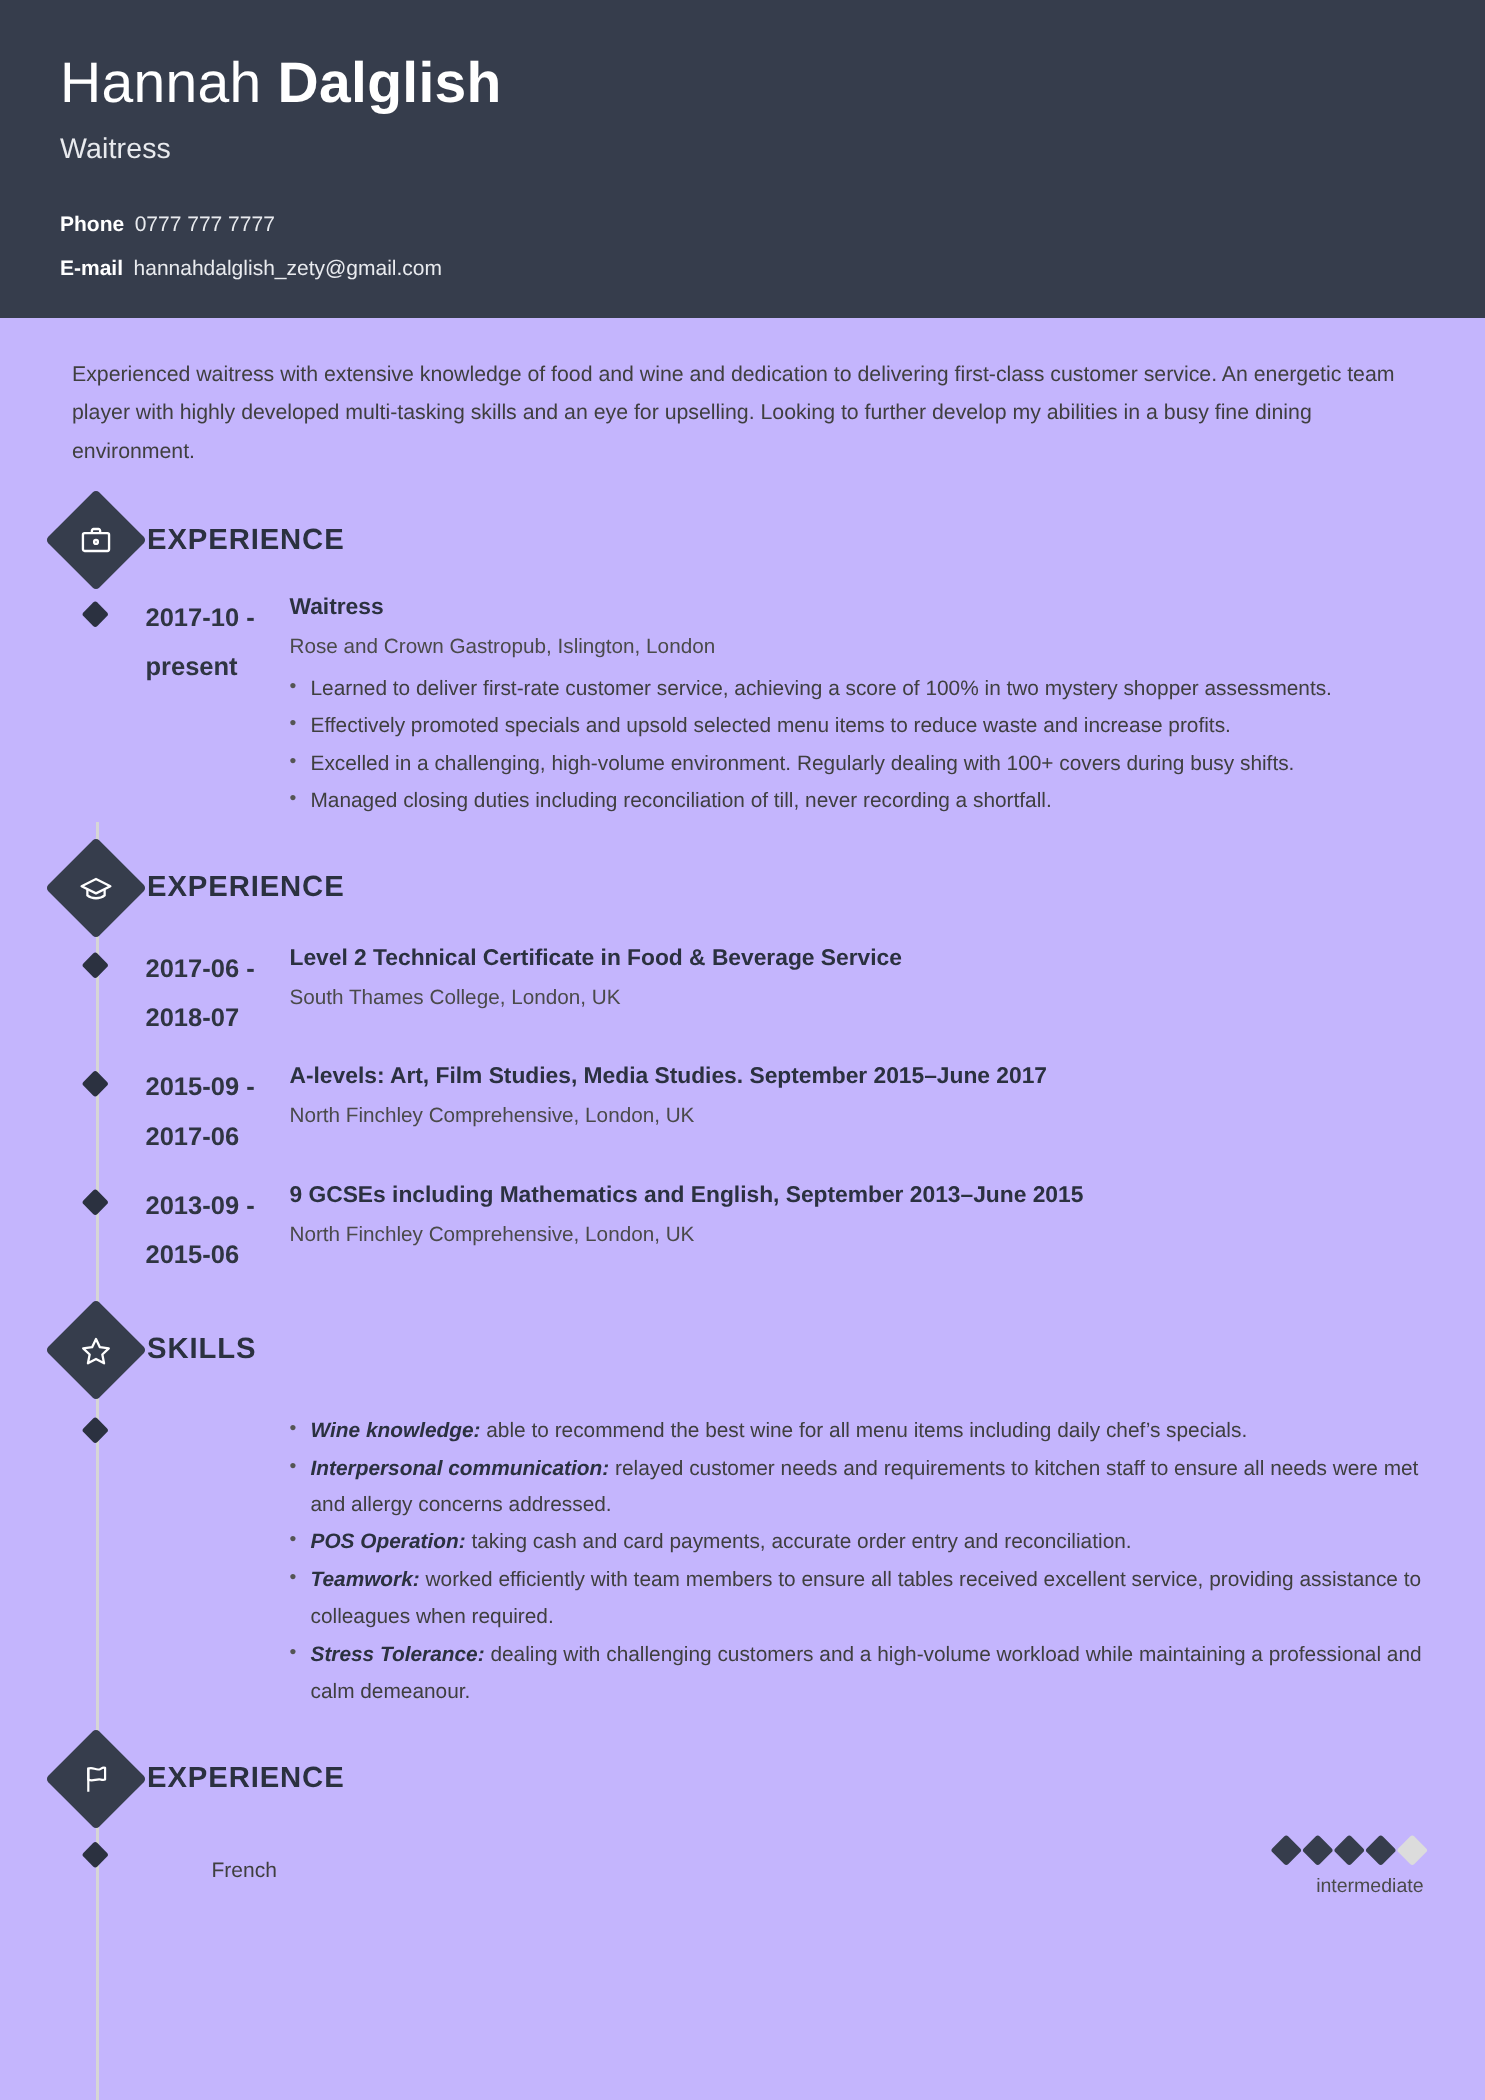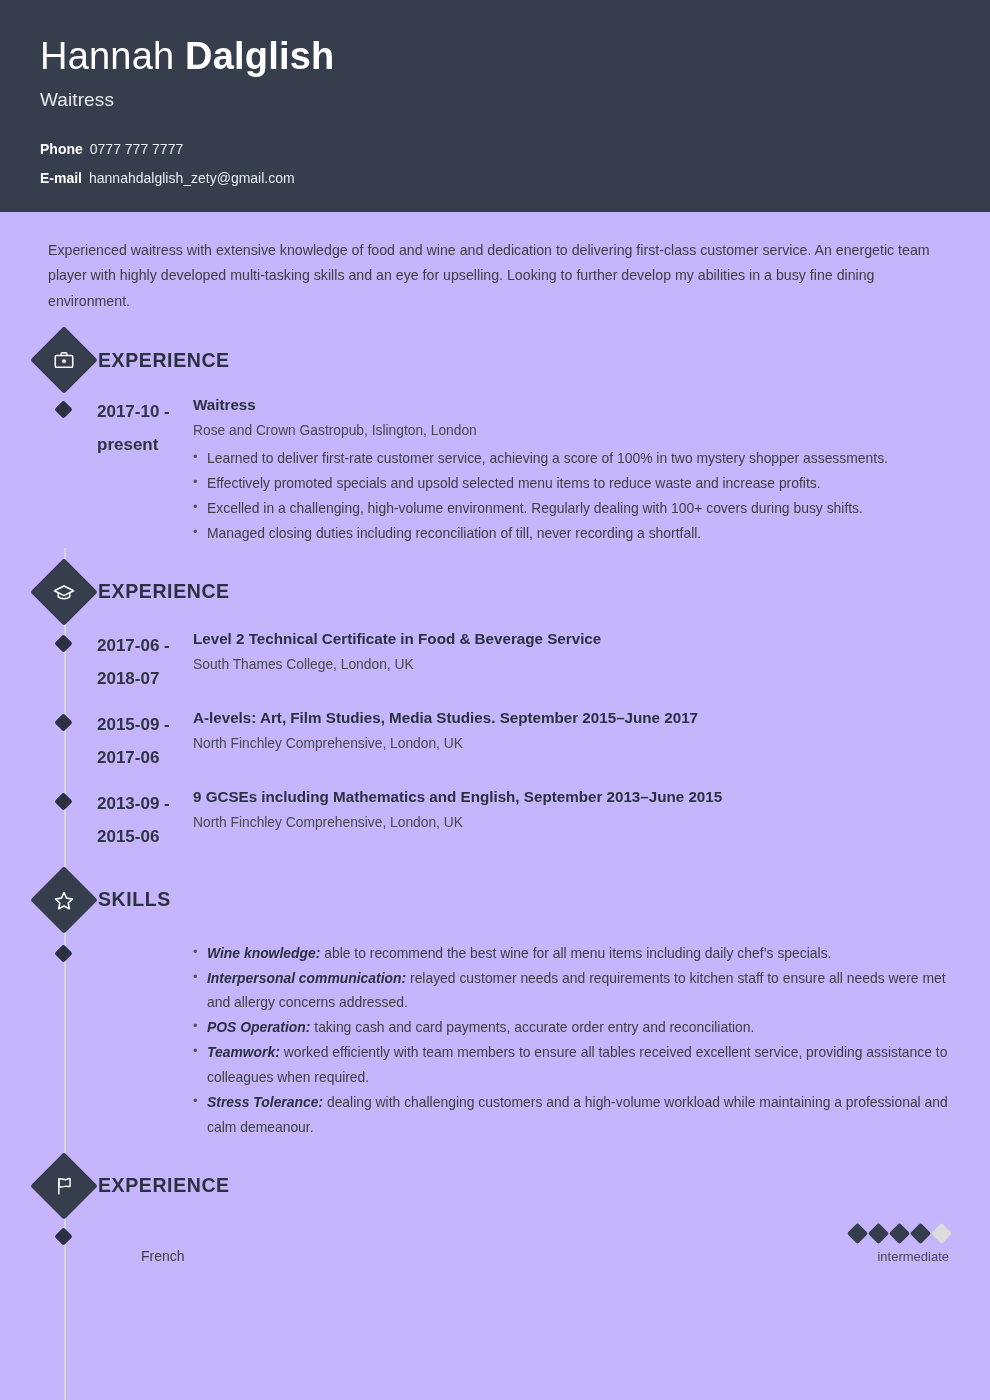--- a/index.html
+++ b/index.html
@@ -159,21 +159,21 @@
   .exp-block { margin-top: 10px; }
   .edu-block { margin-top: 12px; }
   .edu-block .entry-date { line-height: 1.95; }
 
   .skills-block { margin-top: 14px; }
   .skills-block .entry-date { width: 96px; flex: 0 0 96px; }
 
   
   .lang-row {
     display: flex;
-    align-items: flex-end;
+    align-items: center;
     position: relative;
     margin-top: 16px;
   }
   .lang-name {
     margin-left: 57px;
     font-size: 14px;
     color: #3f3f3f;
     flex: 1;
     padding-top: 2px;
     padding-left: 44px;

